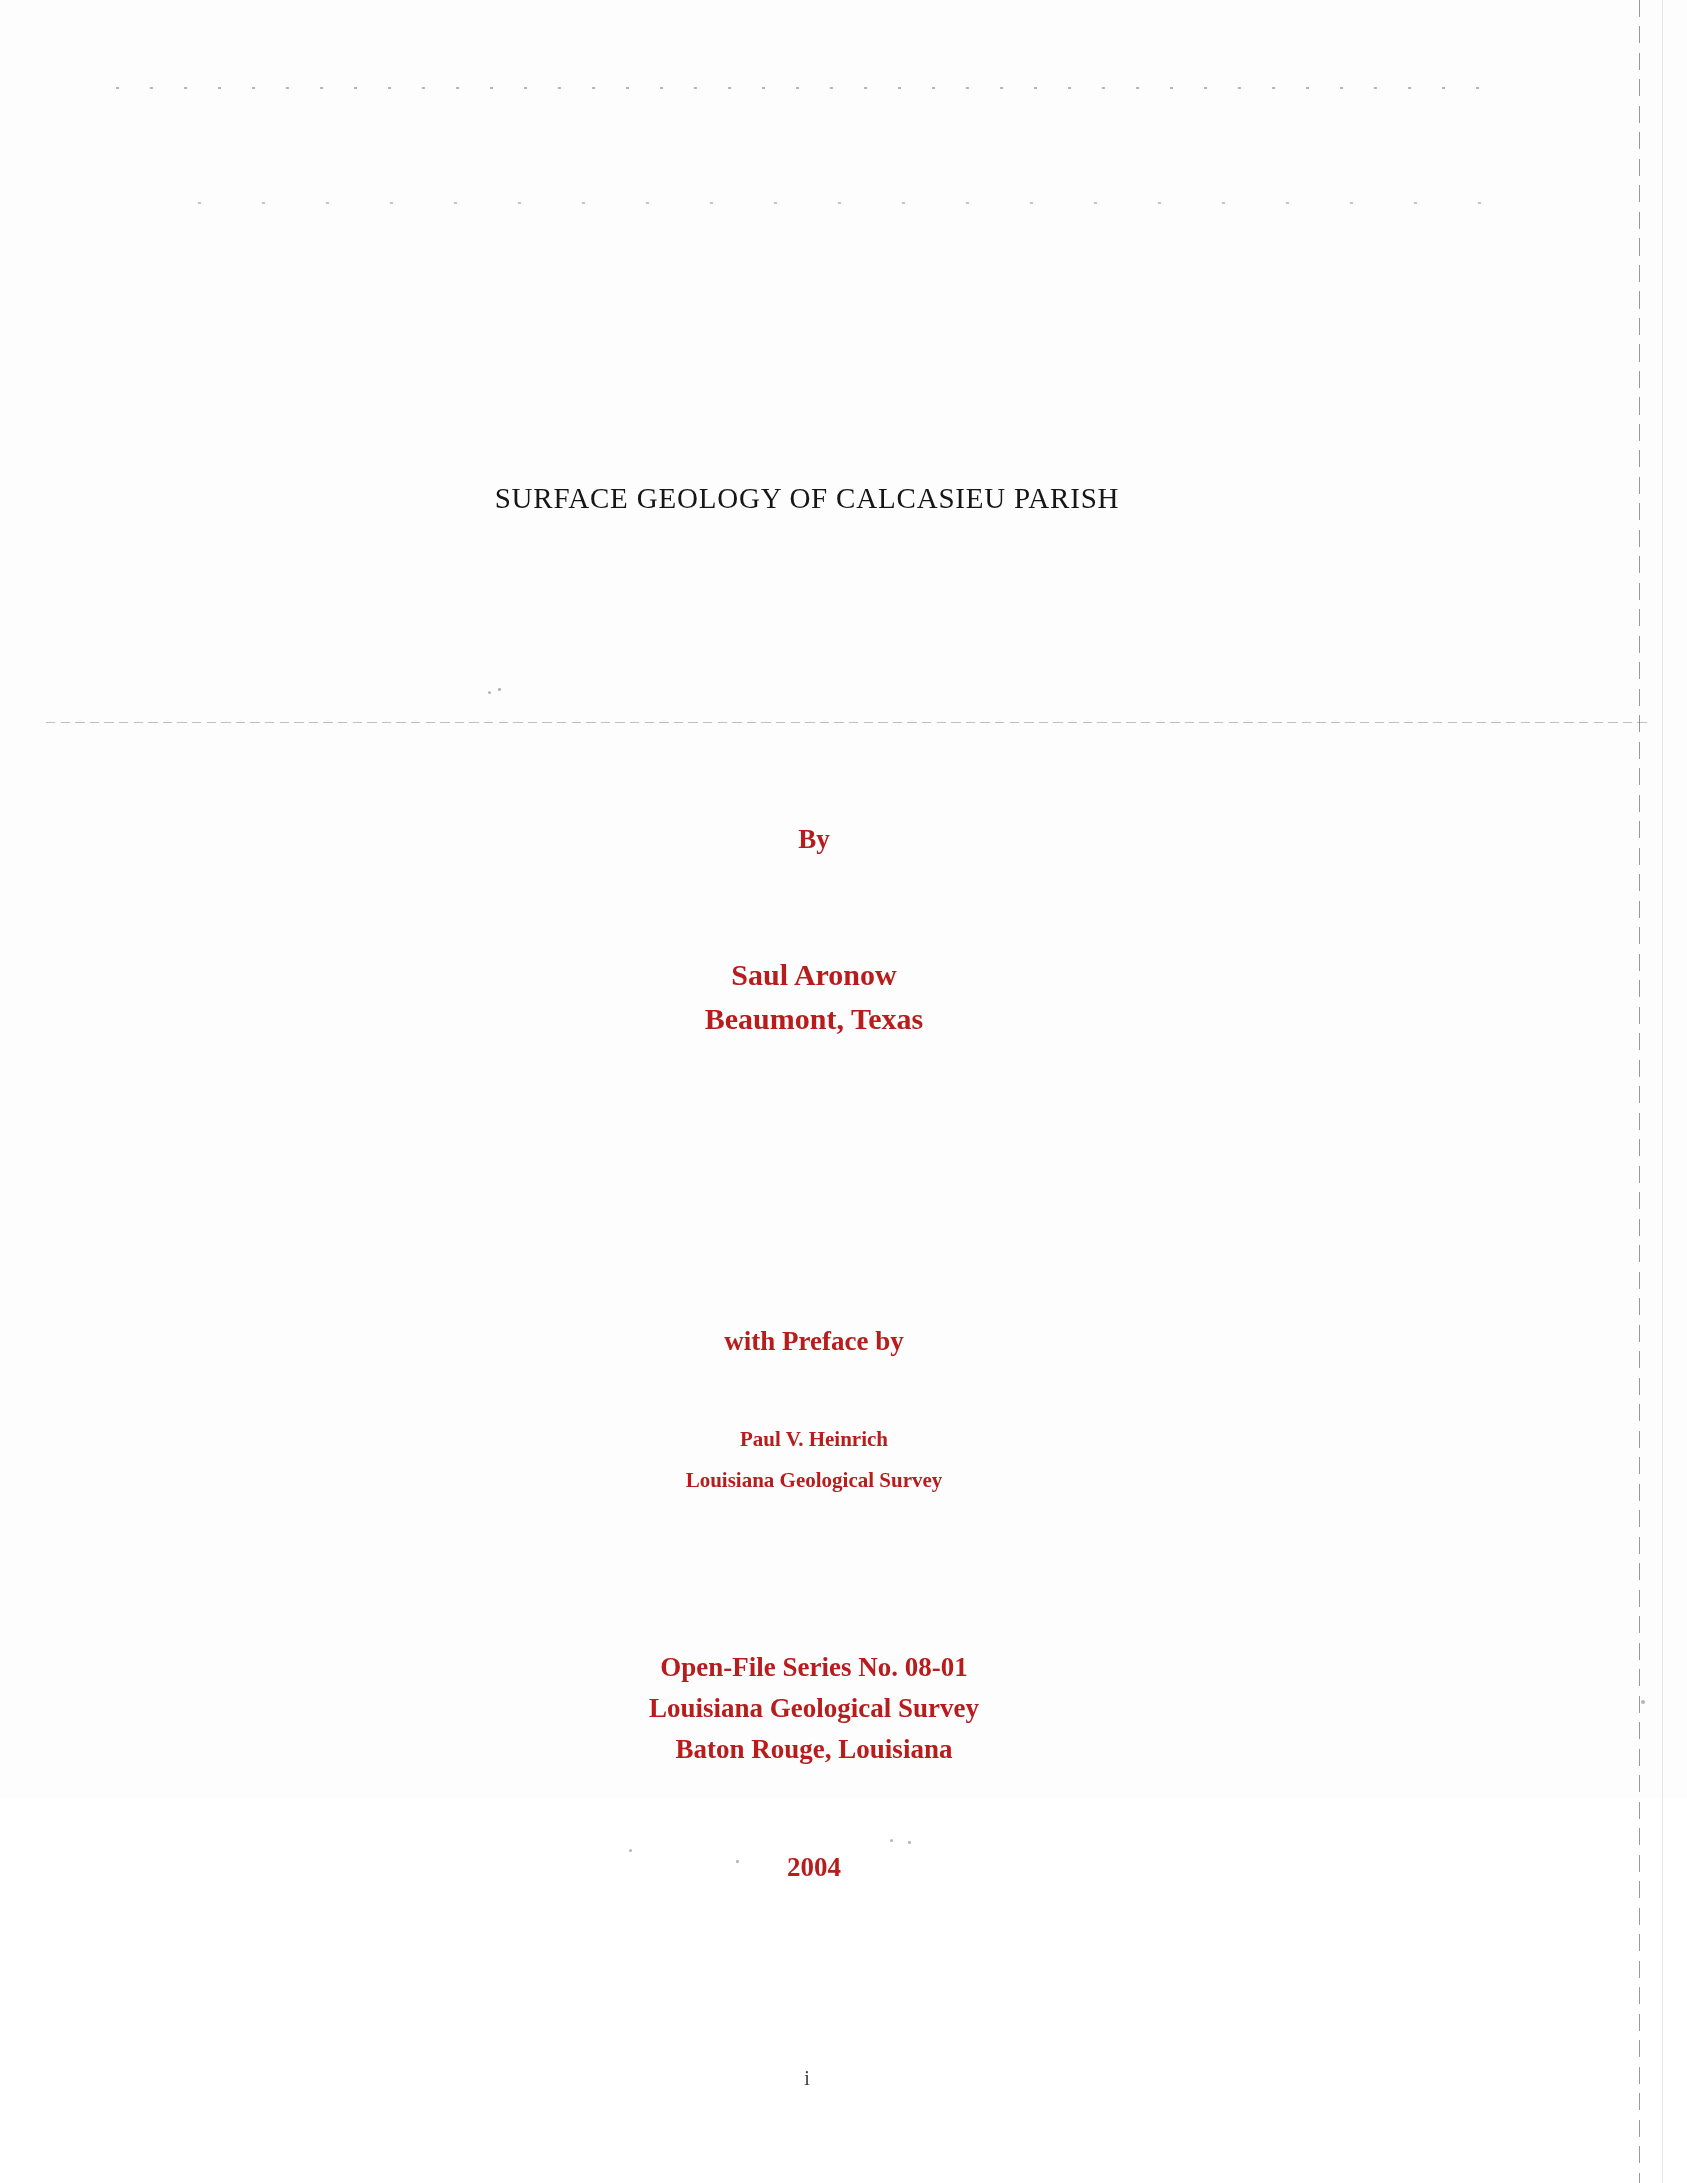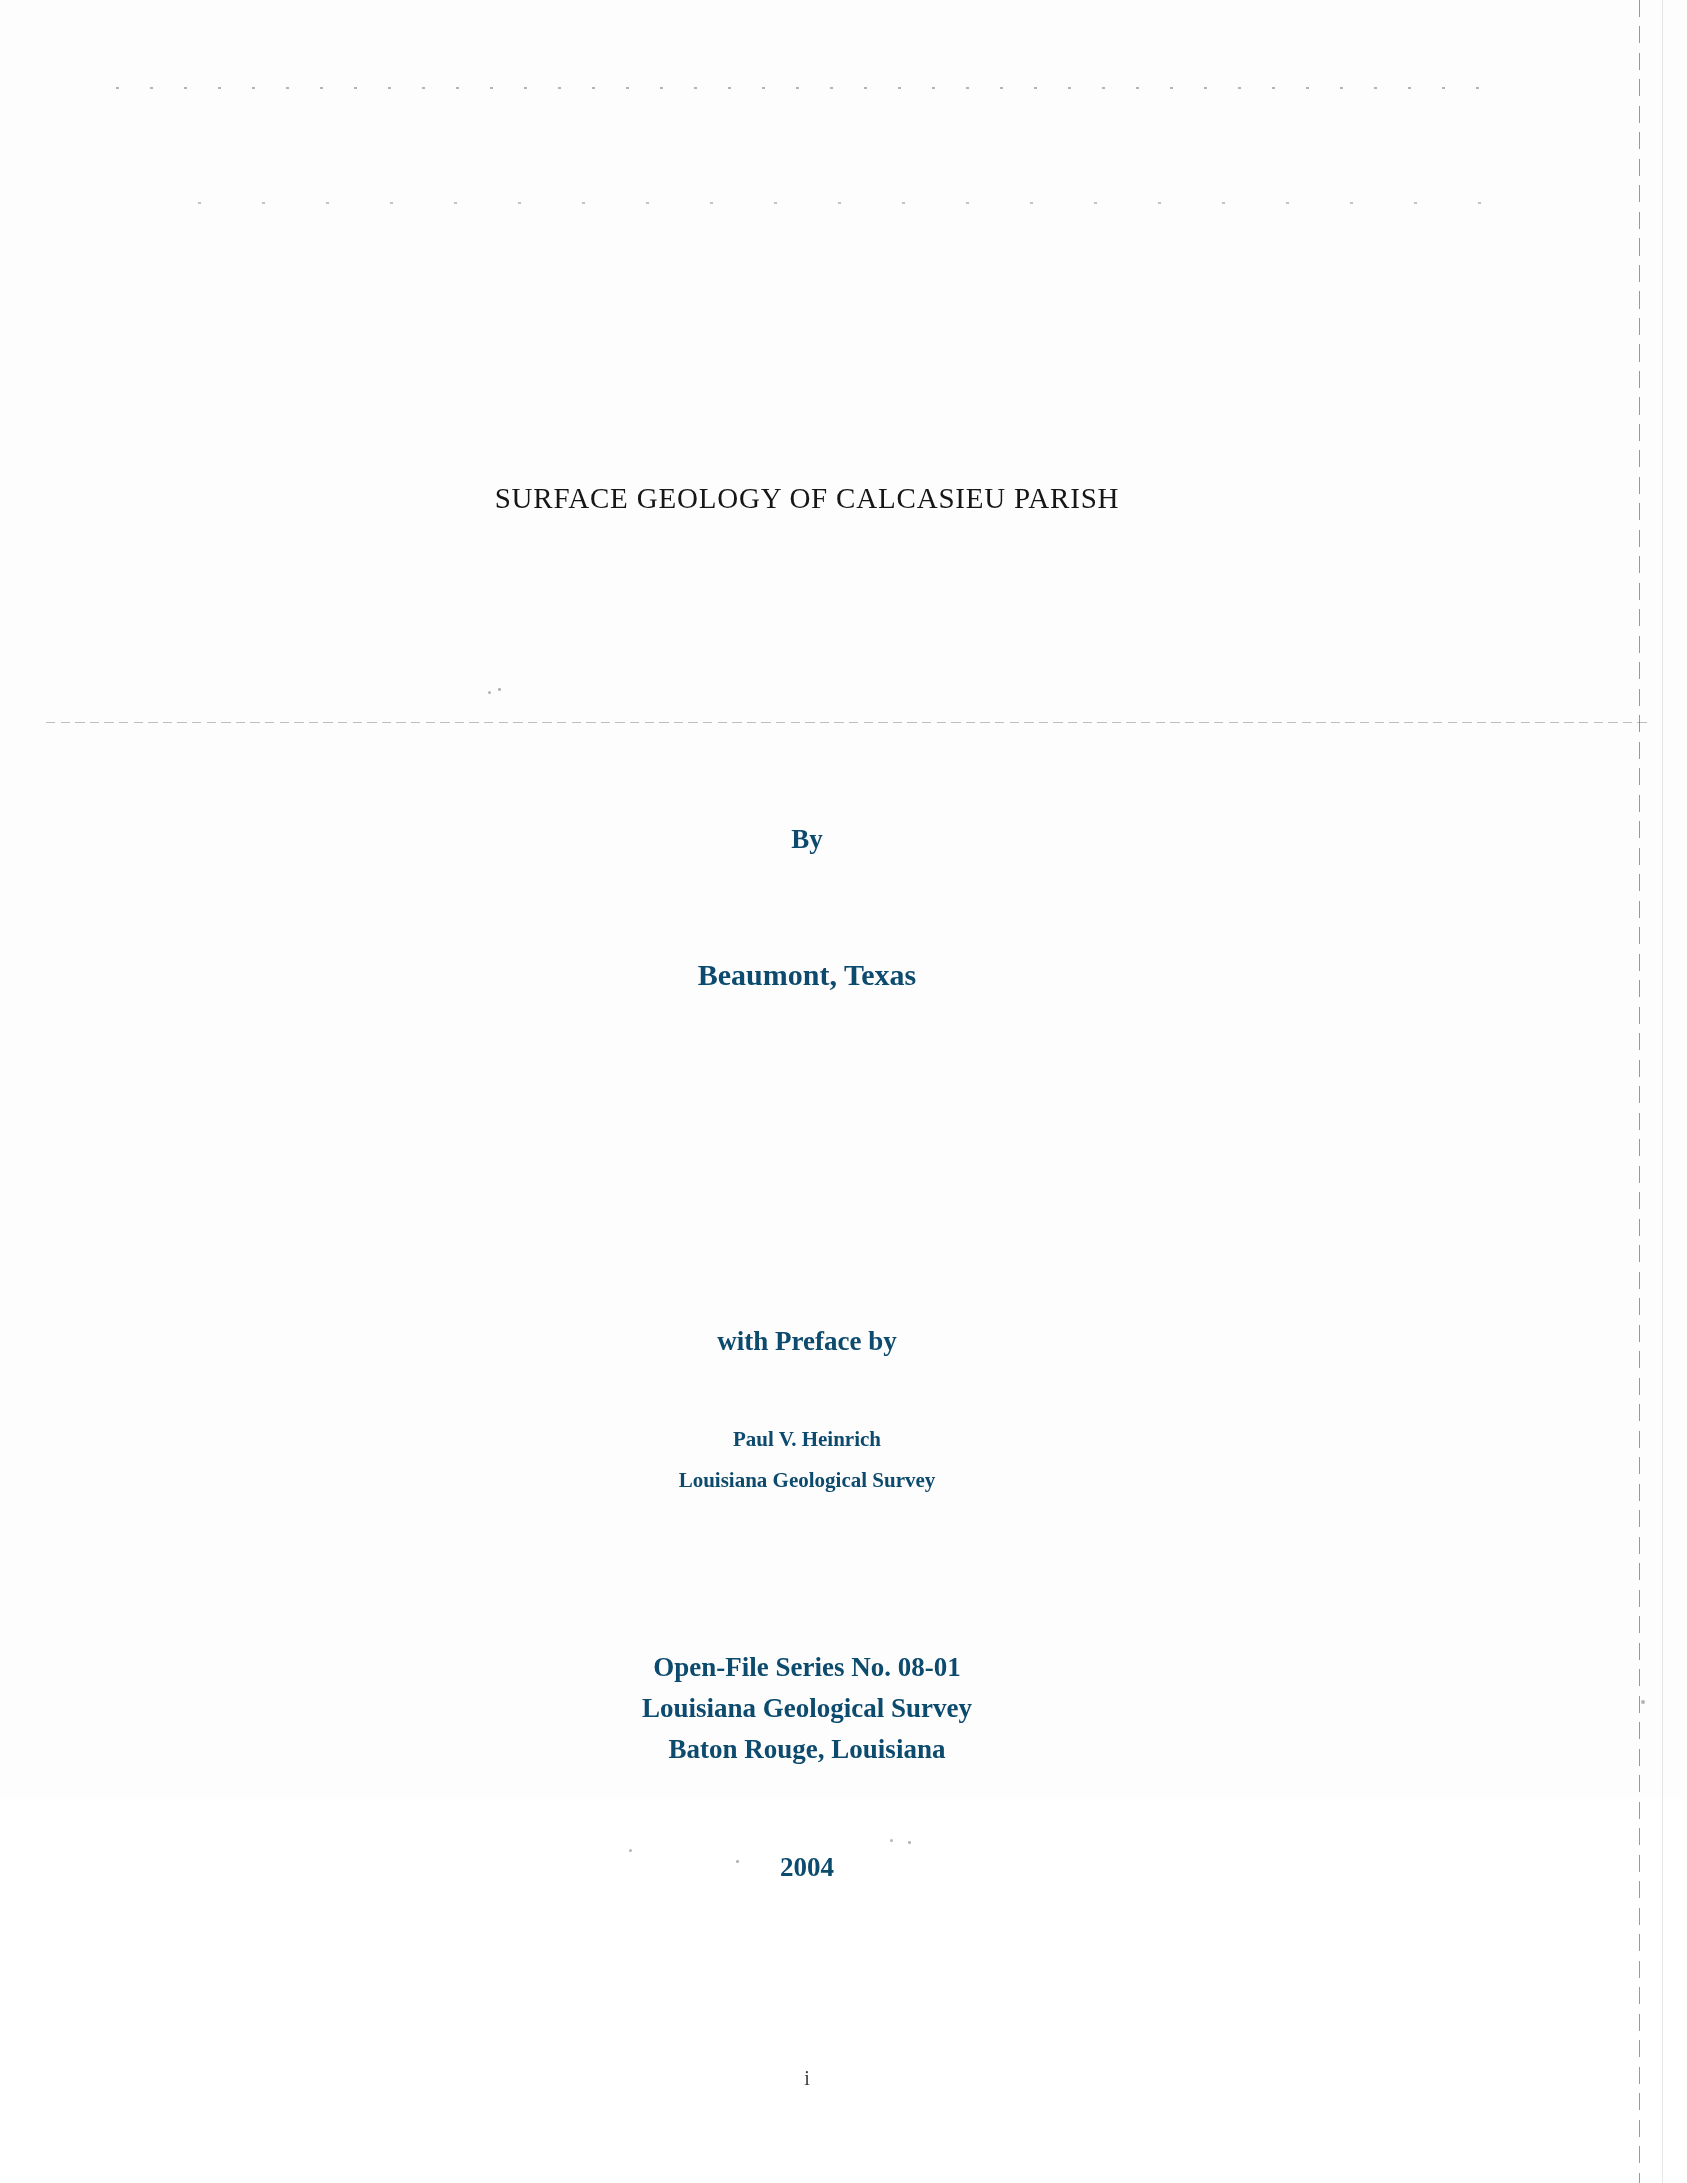--- a/index.html
+++ b/index.html
@@ -103,25 +103,25 @@
     text-align: center;
     font-size: 29px;
     letter-spacing: 0.8px;
     font-weight: 400;
     color: #161616;
     font-family: "Liberation Serif", serif;
   }
 
   .center-block {
     position: absolute;
-    left: 0;
+    left: 7px;
     width: 1614px;
     text-align: center;
     font-weight: bold;
-    color: #0c4a6e;
+    color: #b91c1c;
     font-family: "Liberation Serif", serif;
   }
 
   .by-line {
     top: 824px;
     font-size: 27px;
   }
 
   .author-block {
     top: 953px;
@@ -181,20 +181,21 @@
   <div class="dot" style="left:890px; top:1839px; width:3.3px; height:3.3px;"></div>
   <div class="dot" style="left:908px; top:1841px; width:2.6px; height:2.6px;"></div>
   <div class="dot" style="left:736px; top:1860px; width:2.6px; height:2.6px;"></div>
   <div class="dot" style="left:1641px; top:1700px; width:4px; height:4px;"></div>
 
   <h1 class="doc-title">SURFACE GEOLOGY OF CALCASIEU PARISH</h1>
 
   <div class="center-block by-line">By</div>
 
   <div class="center-block author-block">
+    <div>Saul Aronow</div>
     <div>Beaumont, Texas</div>
   </div>
 
   <div class="center-block preface-label">with Preface by</div>
 
   <div class="center-block preface-author-block">
     <div>Paul V. Heinrich</div>
     <div>Louisiana Geological Survey</div>
   </div>
 

